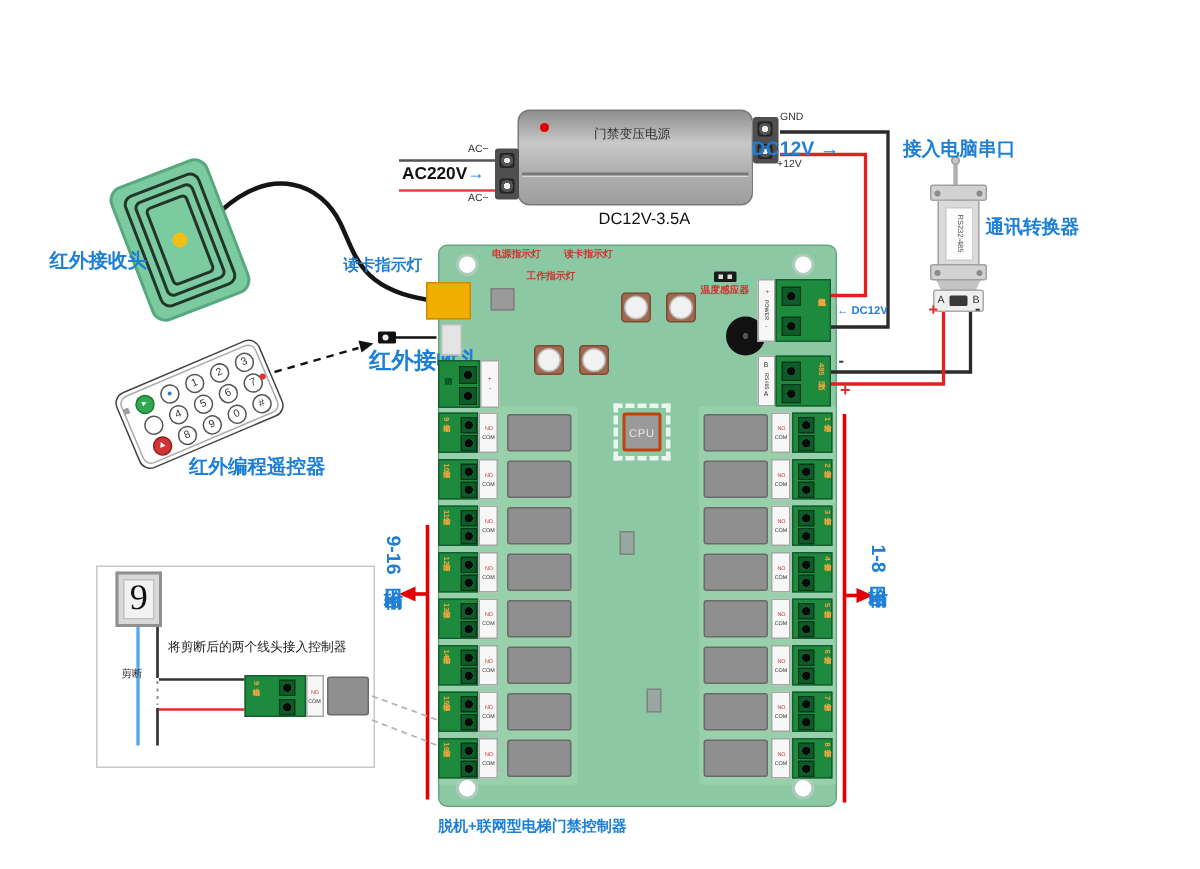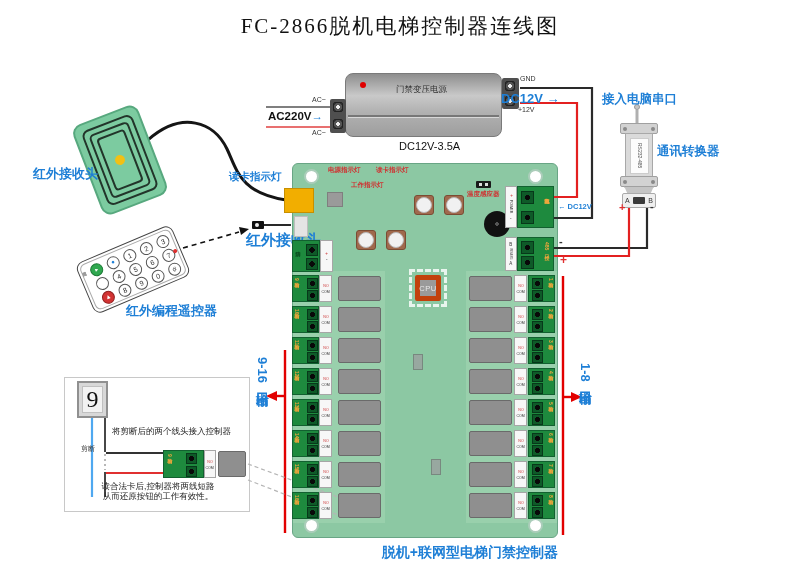--- a/index.html
+++ b/index.html
@@ -25,21 +25,20 @@
   .kgreen{background:#2FA84F;border-color:#1C7A36;color:#FFF;font-size:6px}
   .kred{background:#D23333;border-color:#8F1F1F;color:#FFF;font-size:6px}
   .kblue{color:#1E7FD6;font-size:9px;font-weight:bold}
   svg{pointer-events:none}
 </style>
 </head>
 <body>
 
 <div id="app">
 
-  <div class="abs title" style="left:0;top:12px">FC-2866脱机电梯控制器连线图</div>
 
   <div class="abs" style="left:292px;top:163px;width:266px;height:375px;background:#8CC8A3;border:1px solid #69A585;border-radius:6px"></div>
 
   <div class="abs" style="left:293px;top:271px;width:92px;height:252px;background:#99D0AC"></div>
   <div class="abs" style="left:466px;top:271px;width:91px;height:252px;background:#99D0AC"></div>
 
   <div class="abs" style="left:64px;top:377px;width:186px;height:135px;background:#FFF;border:1px solid #C8C8C8"></div>
 
   <svg class="abs" width="800" height="579" viewBox="0 0 800 579" style="left:0;top:0">
     <path d="M148,140 C182,110 214,122 227,149 C237,170 240,193 286,200" stroke="#151515" stroke-width="3" fill="none" stroke-linecap="round"></path>
@@ -221,21 +220,21 @@
       <div class="abs screw" style="left:13px;top:3px;width:12px;height:12px"></div>
       <div class="abs screw" style="left:13px;top:17px;width:12px;height:12px"></div>
     </div>
     <div class="abs strip" style="left:28px;top:0;width:13px;height:32px">
       <span style="color:#C33;font-size:5px">+</span>
       <span style="color:#333;font-size:5px">-</span>
     </div>
   </div>
 
   <div class="abs" style="left:409px;top:269px;width:38px;height:38px;border:3px dashed #E9F5EE">
-    <div class="abs" style="left:3px;top:3px;width:26px;height:26px;background:#9A9A9A;border:5px solid #c2410c;border-radius:2px;display:flex;align-items:center;justify-content:center">
+    <div class="abs" style="left:3px;top:3px;width:26px;height:26px;background:#9A9A9A;border:2px solid #c2410c;border-radius:2px;display:flex;align-items:center;justify-content:center">
       <span style="font-size:7.5px;color:#E8E8E8;letter-spacing:.5px">CPU</span>
     </div>
   </div>
   <div class="abs" style="left:413px;top:354px;width:10px;height:16px;background:#98A8A0;border:1px solid #78887F"></div>
   <div class="abs" style="left:431px;top:459px;width:10px;height:16px;background:#98A8A0;border:1px solid #78887F"></div>
 
   <div id="gen">
       <div class="abs cap-pad" style="left:414px;top:195px;width:20px;height:20px"></div>
       <div class="abs cap-c" style="left:416px;top:197px;width:16px;height:16px"></div>
       <div class="abs cap-pad" style="left:444px;top:195px;width:20px;height:20px"></div>
@@ -434,21 +433,21 @@
         <div class="abs screw" style="left:3px;top:2px;width:11px;height:11px"></div>
         <div class="abs screw" style="left:3px;top:14px;width:11px;height:11px"></div>
         <span class="abs otag vtext" style="left:19px;top:2px">输出8</span>
       </div>
     </div>
     </div>
 
   <div class="abs blue vtext" style="left:253px;top:357px;font-size:13px">9-16输出口</div>
   <div class="abs blue vtext" style="left:576px;top:363px;font-size:13px">1-8输出口</div>
 
-  <div class="abs blue" style="left:292px;top:544px;width:266px;text-align:right;font-size:14px">脱机+联网型电梯门禁控制器</div>
+  <div class="abs blue" style="left:292px;top:544px;width:266px;text-align:left;font-size:10px">脱机+联网型电梯门禁控制器</div>
 
   <div class="abs" style="left:77px;top:381px;width:31px;height:37px;background:#D8D8D8;border:2px solid #909090">
     <div class="abs" style="left:3px;top:3px;width:21px;height:27px;background:#F2F2F2;border:1px solid #C0C0C0;display:flex;align-items:center;justify-content:center">
       <span style="font-family:'Liberation Serif',serif;font-size:24px;color:#111">9</span>
     </div>
   </div>
   <div class="abs" style="left:81px;top:444px;font-size:7px;color:#333">剪断</div>
   <div class="abs" style="left:112px;top:426px;font-size:8.5px;color:#222;white-space:nowrap">将剪断后的两个线头接入控制器</div>
 
   <div class="abs" style="left:163px;top:450px;width:83px;height:28px">
@@ -457,17 +456,14 @@
       <div class="abs screw" style="left:22px;top:2px;width:11px;height:11px"></div>
       <div class="abs screw" style="left:22px;top:15px;width:11px;height:11px"></div>
     </div>
     <div class="abs strip" style="left:41px;top:0;width:12px;height:28px">
       <span style="color:#C33">NO</span>
       <span style="color:#333">COM</span>
     </div>
     <div class="abs relaybox" style="left:55px;top:1px;width:28px;height:26px"></div>
   </div>
 
-  <div class="abs" style="left:72px;top:482px;width:172px;text-align:center;font-size:8.5px;line-height:9.5px;color:#222">
-    <span>读合法卡后,控制器将两线短路</span><br><span>从而还原按钮的工作有效性。</span>
-  </div>
 
 </div>
 
 </body></html>

